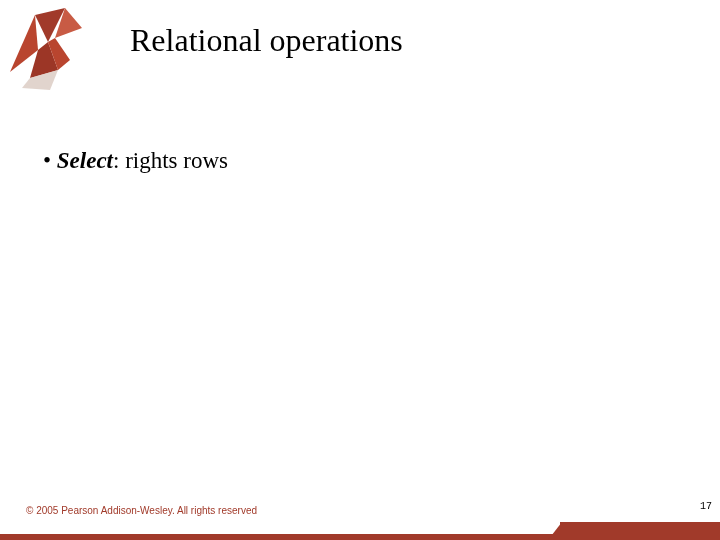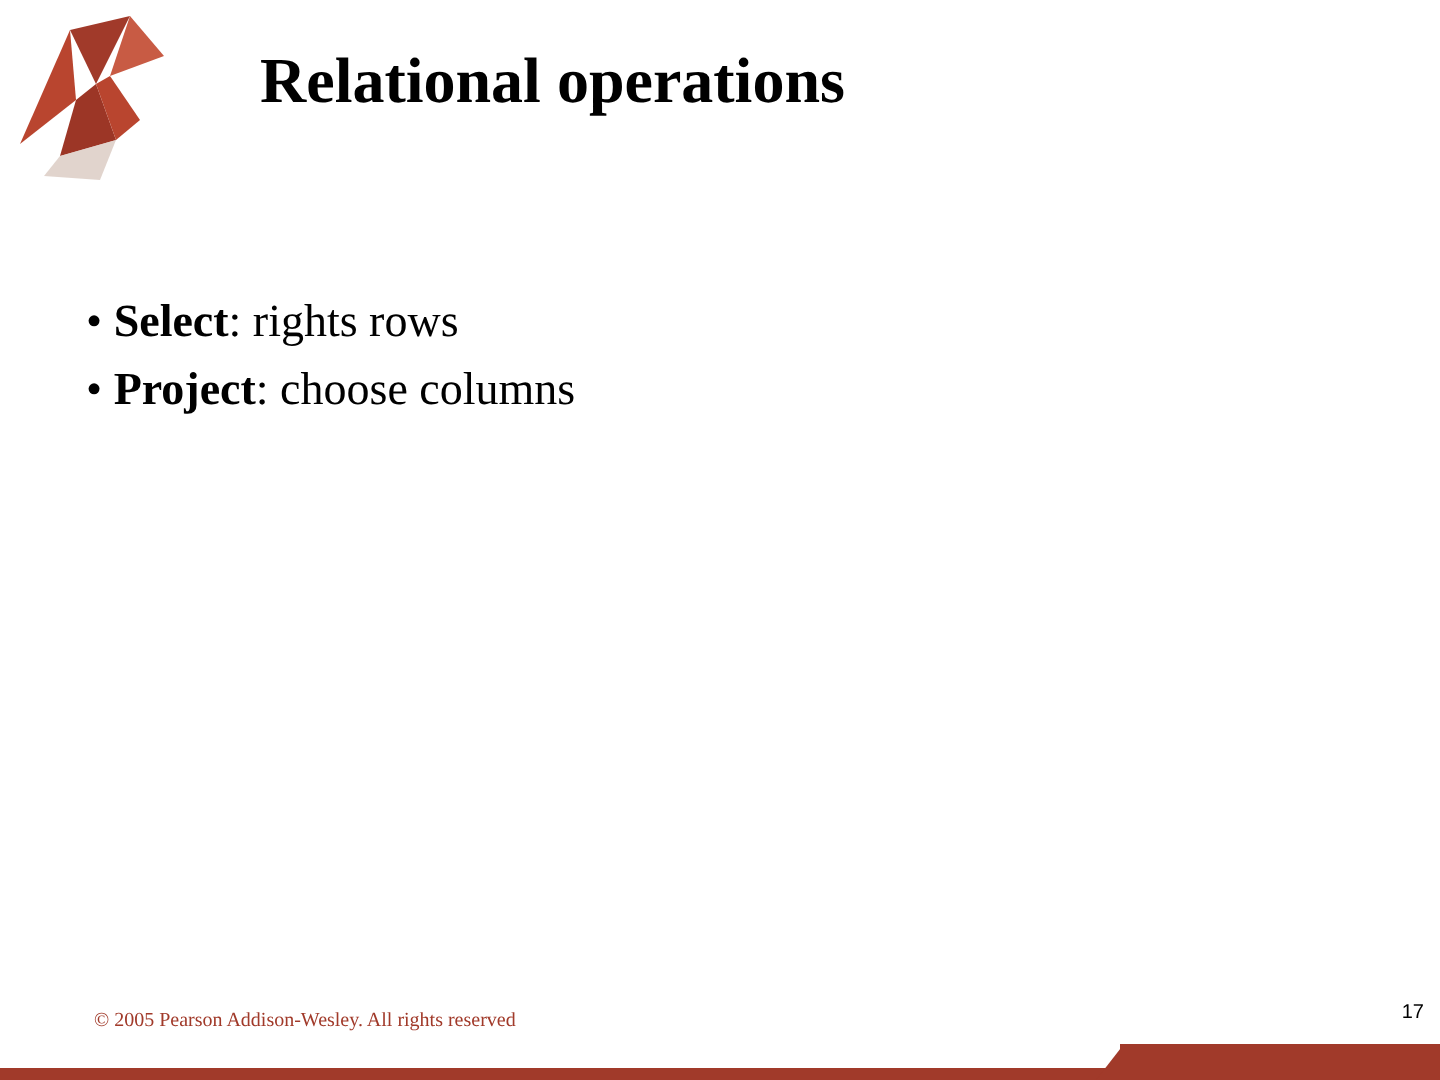--- a/index.html
+++ b/index.html
@@ -17,42 +17,42 @@
     left: 0;
     width: 90px;
     height: 95px;
   }
   .title {
     position: absolute;
     top: 22px;
     left: 130px;
     font-size: 32px;
     color: #000;
-    font-weight: bold;
+    font-weight: normal;
   }
   .bullets {
     position: absolute;
     top: 145px;
     left: 35px;
     right: 30px;
     font-size: 23px;
     color: #000;
     line-height: 1.4;
   }
   .bullets li {
     list-style: none;
     padding-left: 30px;
     text-indent: -22px;
     margin-bottom: 2px;
   }
   .bullets li::before {
     content: "• ";
     font-weight: normal;
   }
-  .bold { font-weight: bold; }
+  .bold { font-weight: bold; font-style: italic; }
   .footer-bar {
     position: absolute;
     bottom: 0;
     left: 0;
     width: 720px;
     height: 18px;
   }
   .footer-left {
     position: absolute;
     bottom: 0;
@@ -76,51 +76,49 @@
     width: 0;
     height: 0;
     border-bottom: 18px solid #a13a2a;
     border-left: 14px solid transparent;
   }
   .copyright {
     position: absolute;
     bottom: 24px;
     left: 26px;
     font-size: 10px;
-    font-family: Liberation Serif, serif;
+    font-family: Liberation Sans, sans-serif;
     color: #a13a2a;
-    margin-left: 21px;
   }
   .pagenum {
     position: absolute;
     bottom: 28px;
     right: 8px;
     font-size: 10px;
-    font-family: Liberation Sans, sans-serif;
+    font-family: Liberation Mono, monospace;
     color: #000;
   }
 </style>
 </head>
 <body>
 
 <svg class="logo" viewBox="0 0 90 95">
   <rect x="0" y="0" width="90" height="95" fill="#ffffff"></rect>
   <polygon points="10,72 35,15 38,50" fill="#b9452f"></polygon>
   <polygon points="35,15 65,8 48,42" fill="#a13a2a"></polygon>
   <polygon points="65,8 82,28 55,38" fill="#c85b44"></polygon>
   <polygon points="38,50 48,42 58,70 30,78" fill="#9c3626"></polygon>
   <polygon points="48,42 55,38 70,60 58,70" fill="#b9452f"></polygon>
   <polygon points="30,78 58,70 50,90 22,88" fill="#d4c2b8" opacity="0.7"></polygon>
 </svg>
 
 <h1 class="title">Relational operations</h1>
 
 <ul class="bullets">
   <li><span class="bold">Select</span><span>: rights rows</span></li>
-  <li><span class="bold">Project</span><span>: choose columns</span></li>
 </ul>
 
 <div class="copyright">© 2005 Pearson Addison-Wesley. All rights reserved</div>
 <div class="pagenum">17</div>
 
 <div class="footer-bar">
   <div class="footer-left"></div>
   <div class="footer-diag"></div>
   <div class="footer-right"></div>
 </div>

